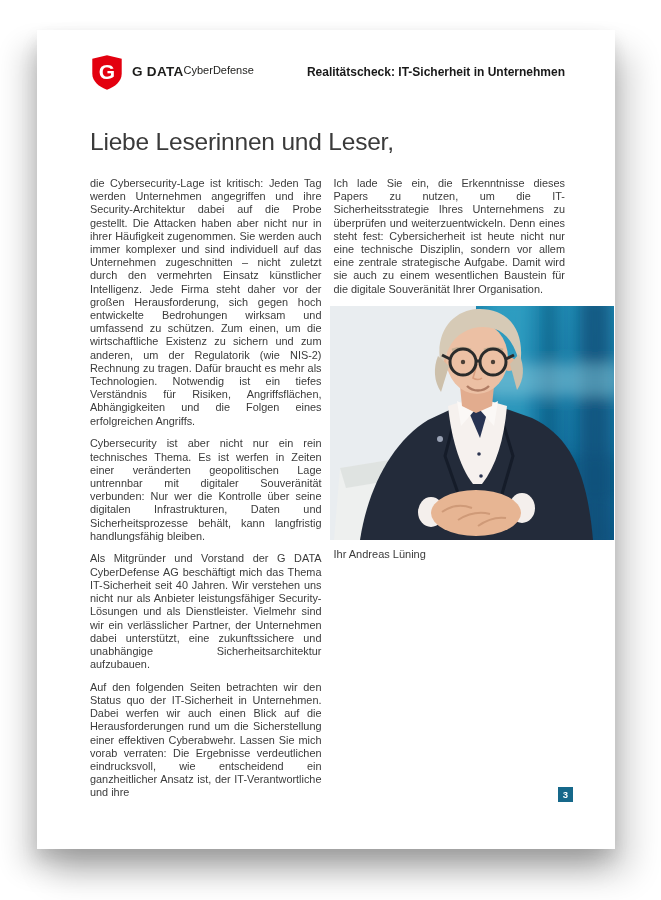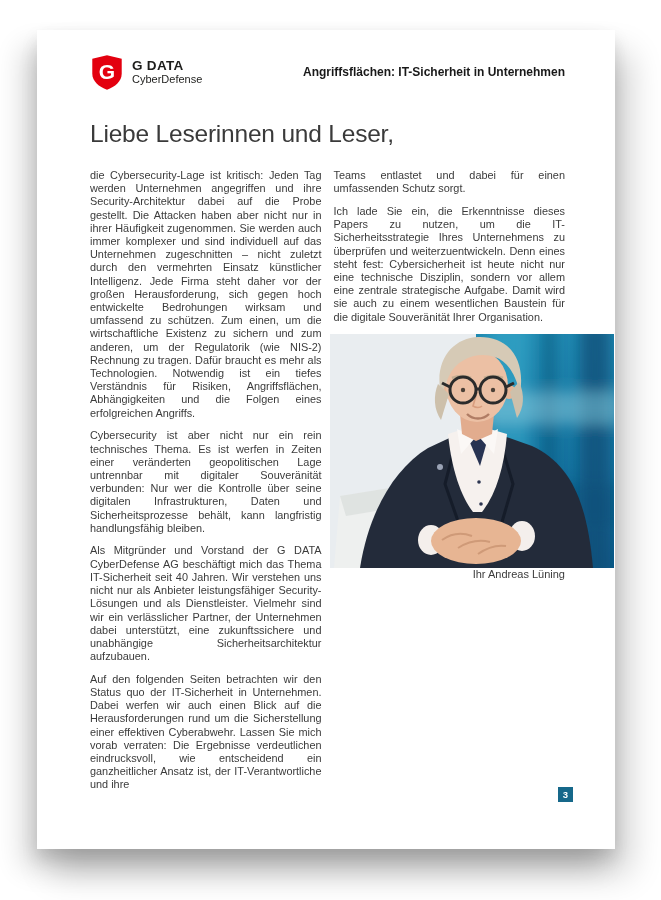--- a/index.html
+++ b/index.html
@@ -21,28 +21,28 @@
         0   8px 16px rgba(0,0,0,.10);
   }
   .content { padding: 22px 50px 0 53px; height: 100%; position: relative; }
 
   
   .page-header {
     display: flex; justify-content: space-between; align-items: center;
     height: 40px;
   }
   .logo { display: flex; align-items: center; gap: 8px; }
-  .logo-text { display: flex; flex-direction: column; line-height: 1.15; }
+  .logo-text { display: flex; flex-direction: row; line-height: 1.15; }
   .logo-brand { font-size: 13.5px; font-weight: bold; color: #1d1d1b; letter-spacing: .3px; }
   .logo-sub   { font-size: 11px; color: #1d1d1b; }
   .doc-title  { font-size: 12px; font-weight: bold; color: #191919; }
 
   
   .heading {
-    margin-top: 28px;
+    margin-top: 36px;
     font-size: 24.5px;
     font-weight: 400;
     color: #3a3a3a;
     letter-spacing: -0.2px;
   }
 
   
   .columns { display: flex; gap: 12px; margin-top: 21px; }
   .col {
     width: 232px;
@@ -53,21 +53,21 @@
   }
   .col p { margin-bottom: 9.5px; }
   .bold-inline { font-weight: normal; }
 
   
   .portrait {
     display: block;
     width: 284px; height: 234px;
     margin: 10px -49px 0 -4px;
   }
-  .signature { margin-top: 0; font-size: 11px; text-align: right; }
+  .signature { margin-top: 8px; font-size: 11px; text-align: left; }
   .photo-caption {
     margin-top: 100px;
     font-size: 8.6px;
     color: #3d3d3d;
     text-align: center;
     letter-spacing: .1px;
   }
 
   
   .page-num {
@@ -90,36 +90,35 @@
       <div class="logo">
         <svg width="34" height="37" viewBox="0 0 40 44">
           <path d="M20 1.5 L37.5 5.5 V23.5 C37.5 32.5 29.5 39 20 42.5 C10.5 39 2.5 32.5 2.5 23.5 V5.5 Z" fill="#e3000f"></path>
           <text x="20" y="30" text-anchor="middle" font-family="Liberation Sans, sans-serif" font-size="25" font-weight="bold" fill="#ffffff">G</text>
         </svg>
         <div class="logo-text">
           <span class="logo-brand">G DATA</span>
           <span class="logo-sub">CyberDefense</span>
         </div>
       </div>
-      <div class="doc-title">Angriffsflächen: IT-Sicherheit in Unternehmen</div>
+      <div class="doc-title">Realitätscheck: IT-Sicherheit in Unternehmen</div>
     </div>
 
     <h1 class="heading">Liebe Leserinnen und Leser,</h1>
 
     <div class="columns">
 
       <div class="col">
         <p>die Cybersecurity-Lage ist kritisch: Jeden Tag werden Unternehmen angegriffen und ihre Security-Architektur dabei auf die Probe gestellt. Die Attacken haben aber nicht nur in ihrer Häufigkeit zugenommen. Sie werden auch immer komplexer und sind individuell auf das Unternehmen zugeschnitten – nicht zuletzt durch den vermehrten Einsatz künstlicher Intelligenz. Jede Firma steht daher vor der großen Herausforderung, sich gegen hoch entwickelte Bedrohungen wirksam und umfassend zu schützen. Zum einen, um die wirtschaftliche Existenz zu sichern und zum anderen, um der Regulatorik (wie NIS-2) Rechnung zu tragen. Dafür braucht es mehr als Technologien. Notwendig ist ein tiefes Verständnis für Risiken, Angriffsflächen, Abhängigkeiten und die Folgen eines erfolgreichen Angriffs.</p>
         <p><span>Cybersecurity ist aber nicht nur ein rein technisches Thema. Es ist werfen in Zeiten einer veränderten geopolitischen Lage untrennbar mit </span><span class="bold-inline">digitaler Souveränität</span><span> verbunden: Nur wer die Kontrolle über seine digitalen Infrastrukturen, Daten und Sicherheitsprozesse behält, kann langfristig handlungsfähig bleiben.</span></p>
         <p>Als Mitgründer und Vorstand der G DATA CyberDefense AG beschäftigt mich das Thema IT-Sicherheit seit 40 Jahren. Wir verstehen uns nicht nur als Anbieter leistungsfähiger Security-Lösungen und als Dienstleister. Vielmehr sind wir ein verlässlicher Partner, der Unternehmen dabei unterstützt, eine zukunftssichere und unabhängige Sicherheitsarchitektur aufzubauen.</p>
         <p>Auf den folgenden Seiten betrachten wir den Status quo der IT-Sicherheit in Unternehmen. Dabei werfen wir auch einen Blick auf die Herausforderungen rund um die Sicherstellung einer effektiven Cyberabwehr. Lassen Sie mich vorab verraten: Die Ergebnisse verdeutlichen eindrucksvoll, wie entscheidend ein ganzheitlicher Ansatz ist, der IT-Verantwortliche und ihre</p>
       </div>
 
       <div class="col">
-        <p>Teams entlastet und dabei für einen umfassenden Schutz sorgt.</p>
         <p>Ich lade Sie ein, die Erkenntnisse dieses Papers zu nutzen, um die IT-Sicherheitsstrategie Ihres Unternehmens zu überprüfen und weiterzuentwickeln. Denn eines steht fest: Cybersicherheit ist heute nicht nur eine technische Disziplin, sondern vor allem eine zentrale strategische Aufgabe. Damit wird sie auch zu einem wesentlichen Baustein für die digitale Souveränität Ihrer Organisation.</p>
 
         <svg class="portrait" viewBox="0 0 284 234">
           <defs>
             <linearGradient id="tealg" x1="0" y1="0" x2="0" y2="1">
               <stop offset="0" stop-color="#1f88b0"></stop>
               <stop offset="0.55" stop-color="#14739f"></stop>
               <stop offset="1" stop-color="#0b5a88"></stop>
             </linearGradient>
             <filter id="blur8" x="-20%" y="-20%" width="140%" height="140%">

